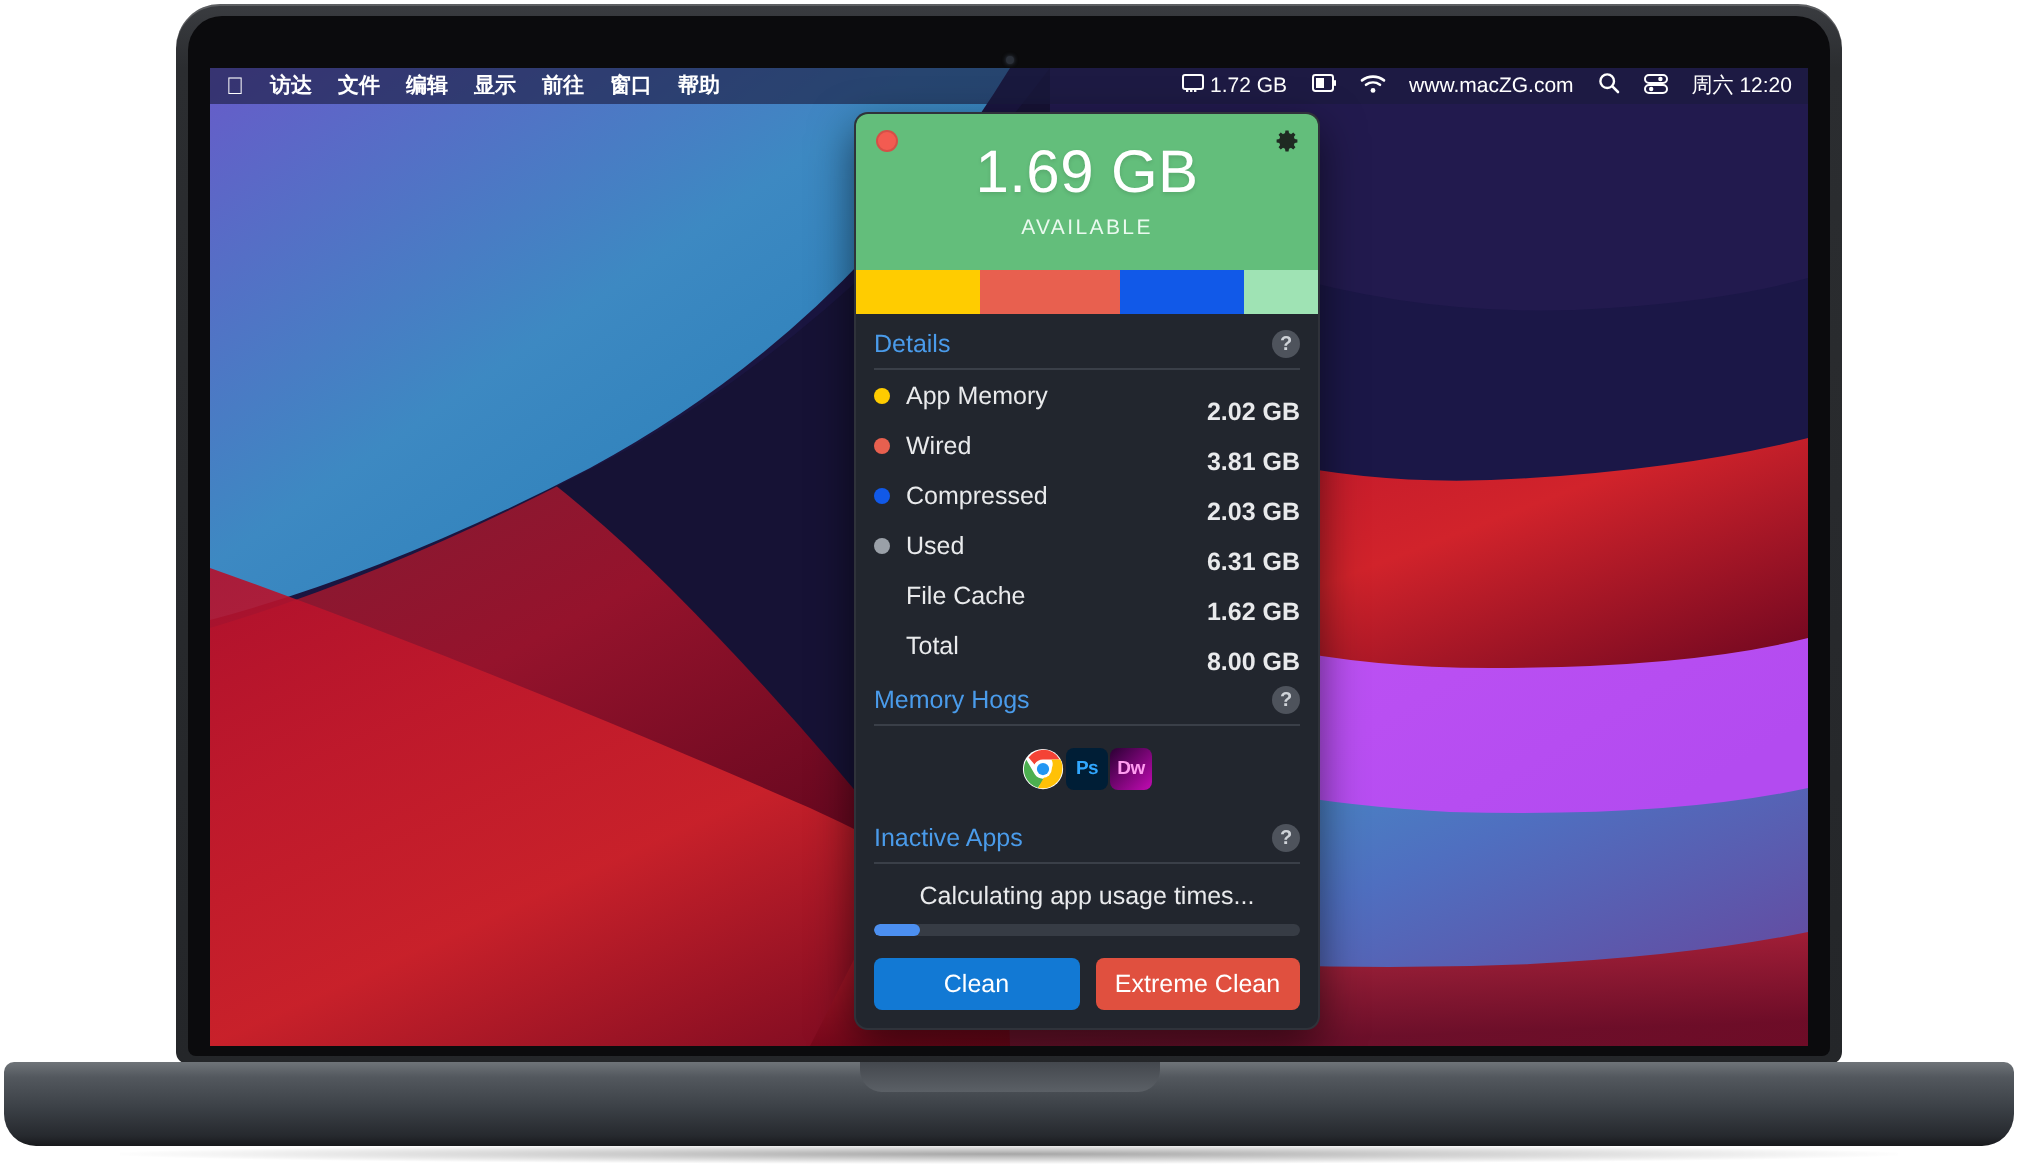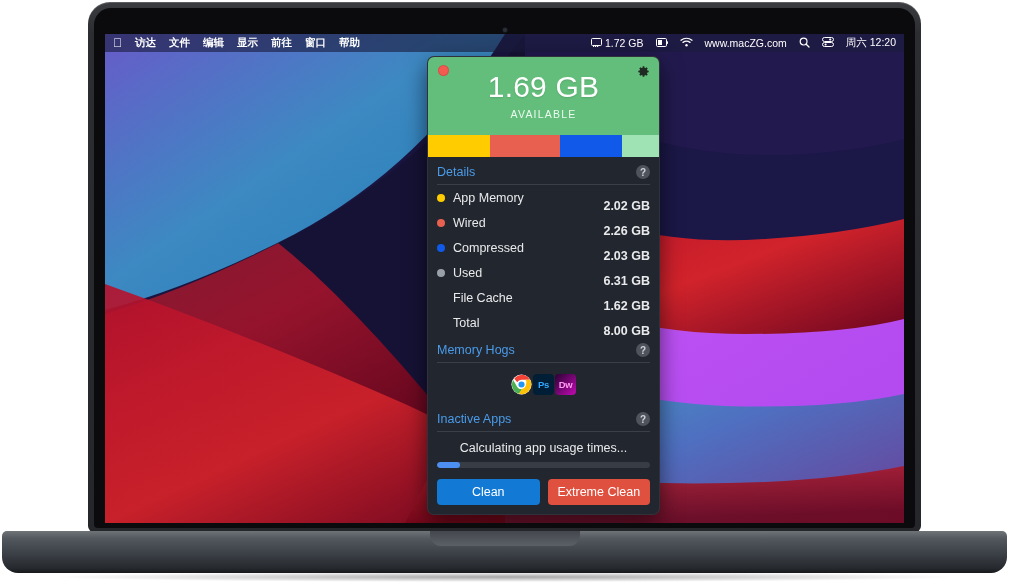--- a/index.html
+++ b/index.html
@@ -299,21 +299,21 @@
 
         <div id="detail-rows">
             <div class="row">
               <span class="dot" style="background: rgb(255, 204, 0);"></span>
               <span class="name">App Memory</span>
               <span class="val">2.02 GB</span>
             </div>
             <div class="row">
               <span class="dot" style="background: rgb(232, 96, 79);"></span>
               <span class="name">Wired</span>
-              <span class="val">2.26 GB</span>
+              <span class="val">3.81 GB</span>
             </div>
             <div class="row">
               <span class="dot" style="background: rgb(17, 89, 232);"></span>
               <span class="name">Compressed</span>
               <span class="val">2.03 GB</span>
             </div>
             <div class="row">
               <span class="dot" style="background: rgb(154, 160, 168);"></span>
               <span class="name">Used</span>
               <span class="val">6.31 GB</span>

